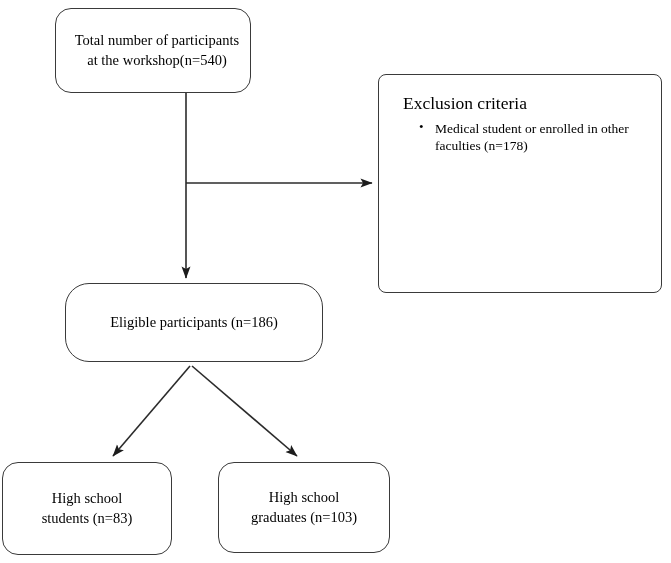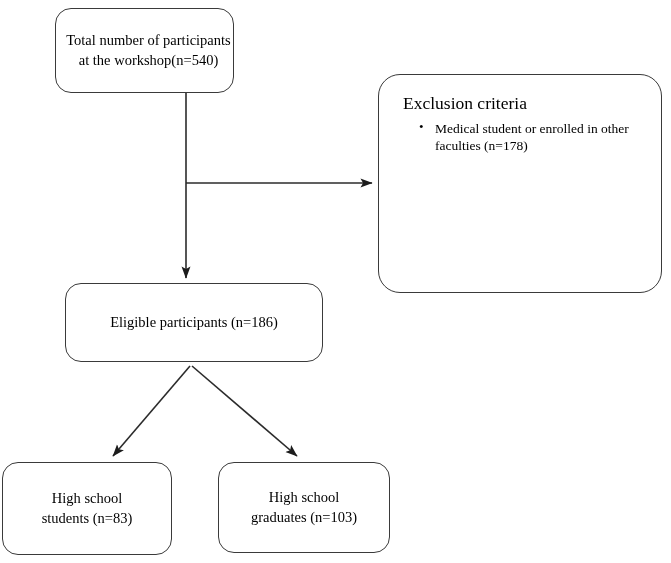--- a/index.html
+++ b/index.html
@@ -39,32 +39,32 @@
     font-size: 14.5px;
   }
   .node-text {
     display: block;
     white-space: pre-line;
   }
   
   #node-total {
     left: 55px;
     top: 8px;
-    width: 179px;
+    width: 196px;
     height: 85px;
     border-radius: 16px;
     padding-left: 8px;
   }
   
   #node-exclusion {
     left: 378px;
     top: 74px;
     width: 284px;
     height: 219px;
-    border-radius: 22px;
+    border-radius: 8px;
     display: block;
     text-align: left;
     padding: 14px 14px 10px 22px;
   }
   #exclusion-heading {
     font-size: 17.5px;
     line-height: 1.2;
     margin: 4px 0 6px 2px;
     display: block;
   }
@@ -85,21 +85,21 @@
     left: -16px;
     top: -1px;
     font-size: 13px;
   }
   
   #node-eligible {
     left: 65px;
     top: 283px;
     width: 258px;
     height: 79px;
-    border-radius: 16px;
+    border-radius: 24px;
   }
   
   #node-hs-students {
     left: 2px;
     top: 462px;
     width: 170px;
     height: 93px;
     border-radius: 16px;
   }
   #node-hs-graduates {

